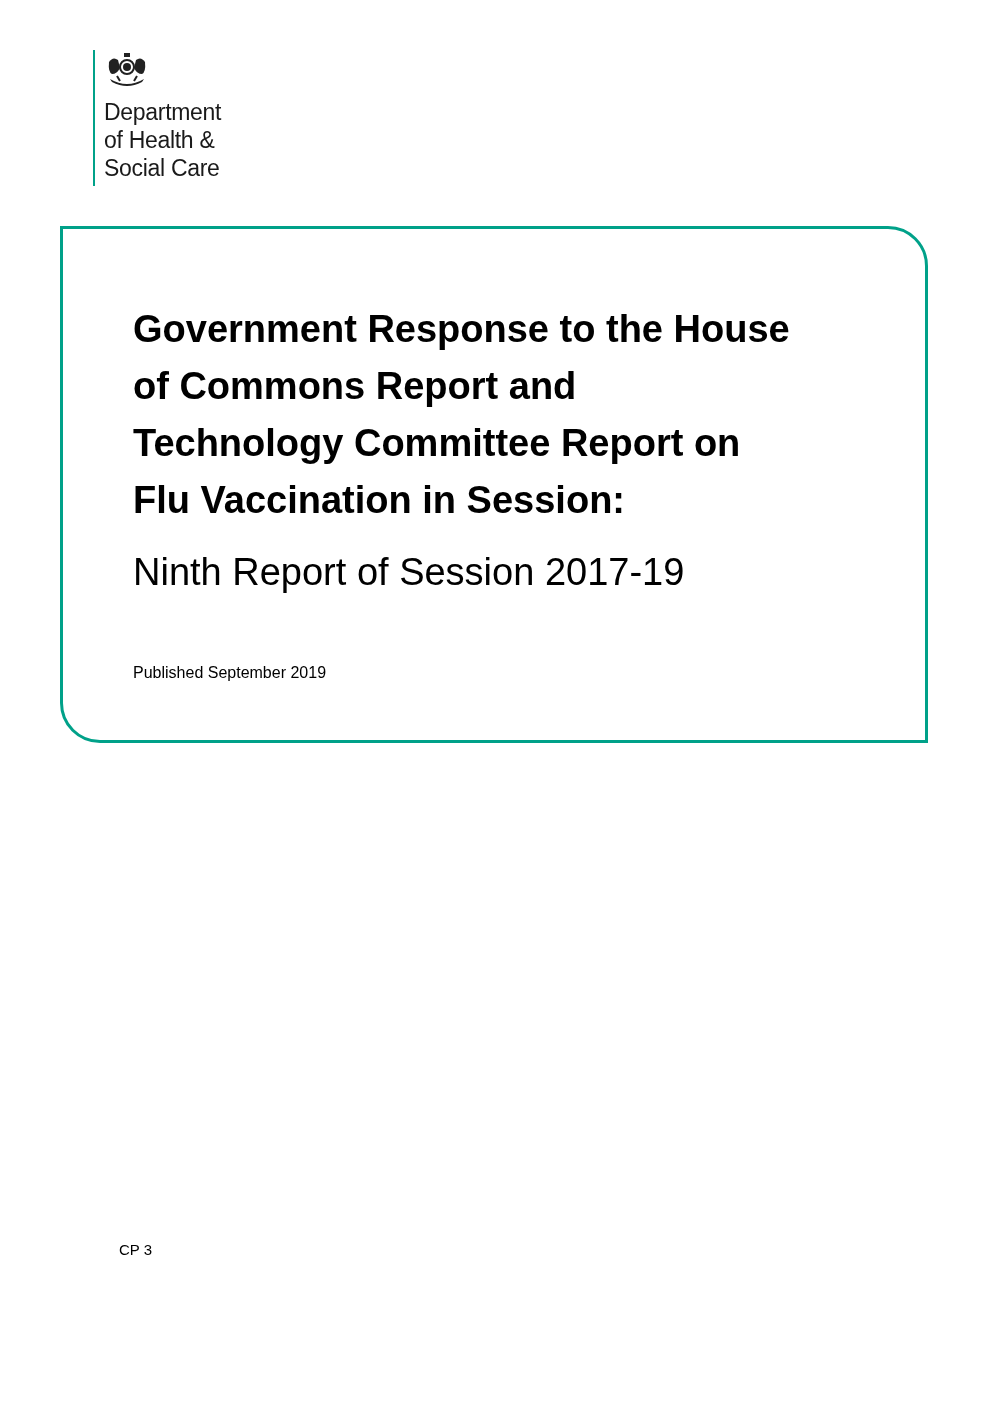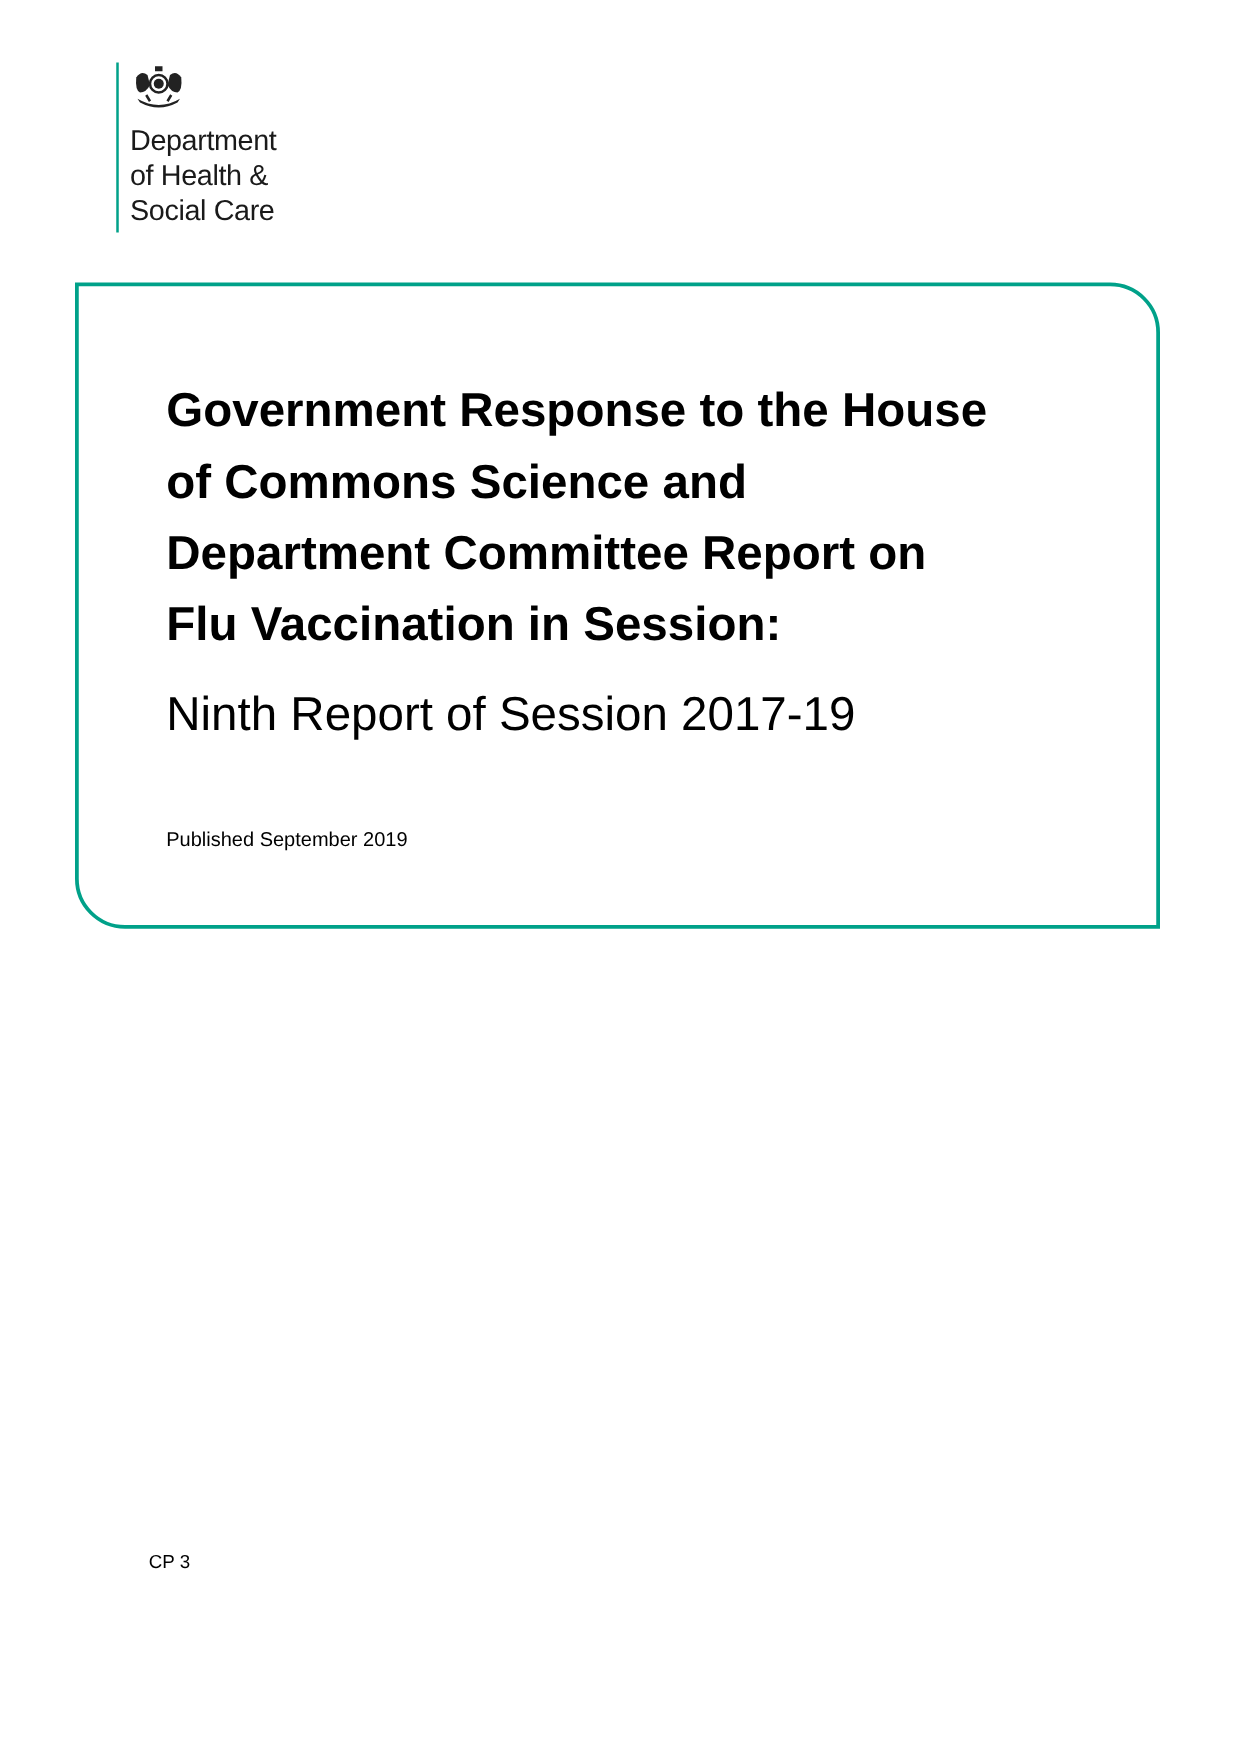--- a/index.html
+++ b/index.html
@@ -35,21 +35,21 @@
   <div class="logo-text">
     <div>Department</div>
     <div>of Health &amp;</div>
     <div>Social Care</div>
   </div>
 </div>
 
 <div class="box">
   <div class="title">
     <div>Government Response to the House</div>
-    <div>of Commons Science and</div>
-    <div>Department Committee Report on</div>
+    <div>of Commons Report and</div>
+    <div>Technology Committee Report on</div>
     <div>Flu Vaccination in Session:</div>
   </div>
   <div class="subtitle">Ninth Report of Session 2017-19</div>
   <div class="published">Published September 2019</div>
 </div>
 
 <div class="cp">CP 3</div>
 
 </body></html>

